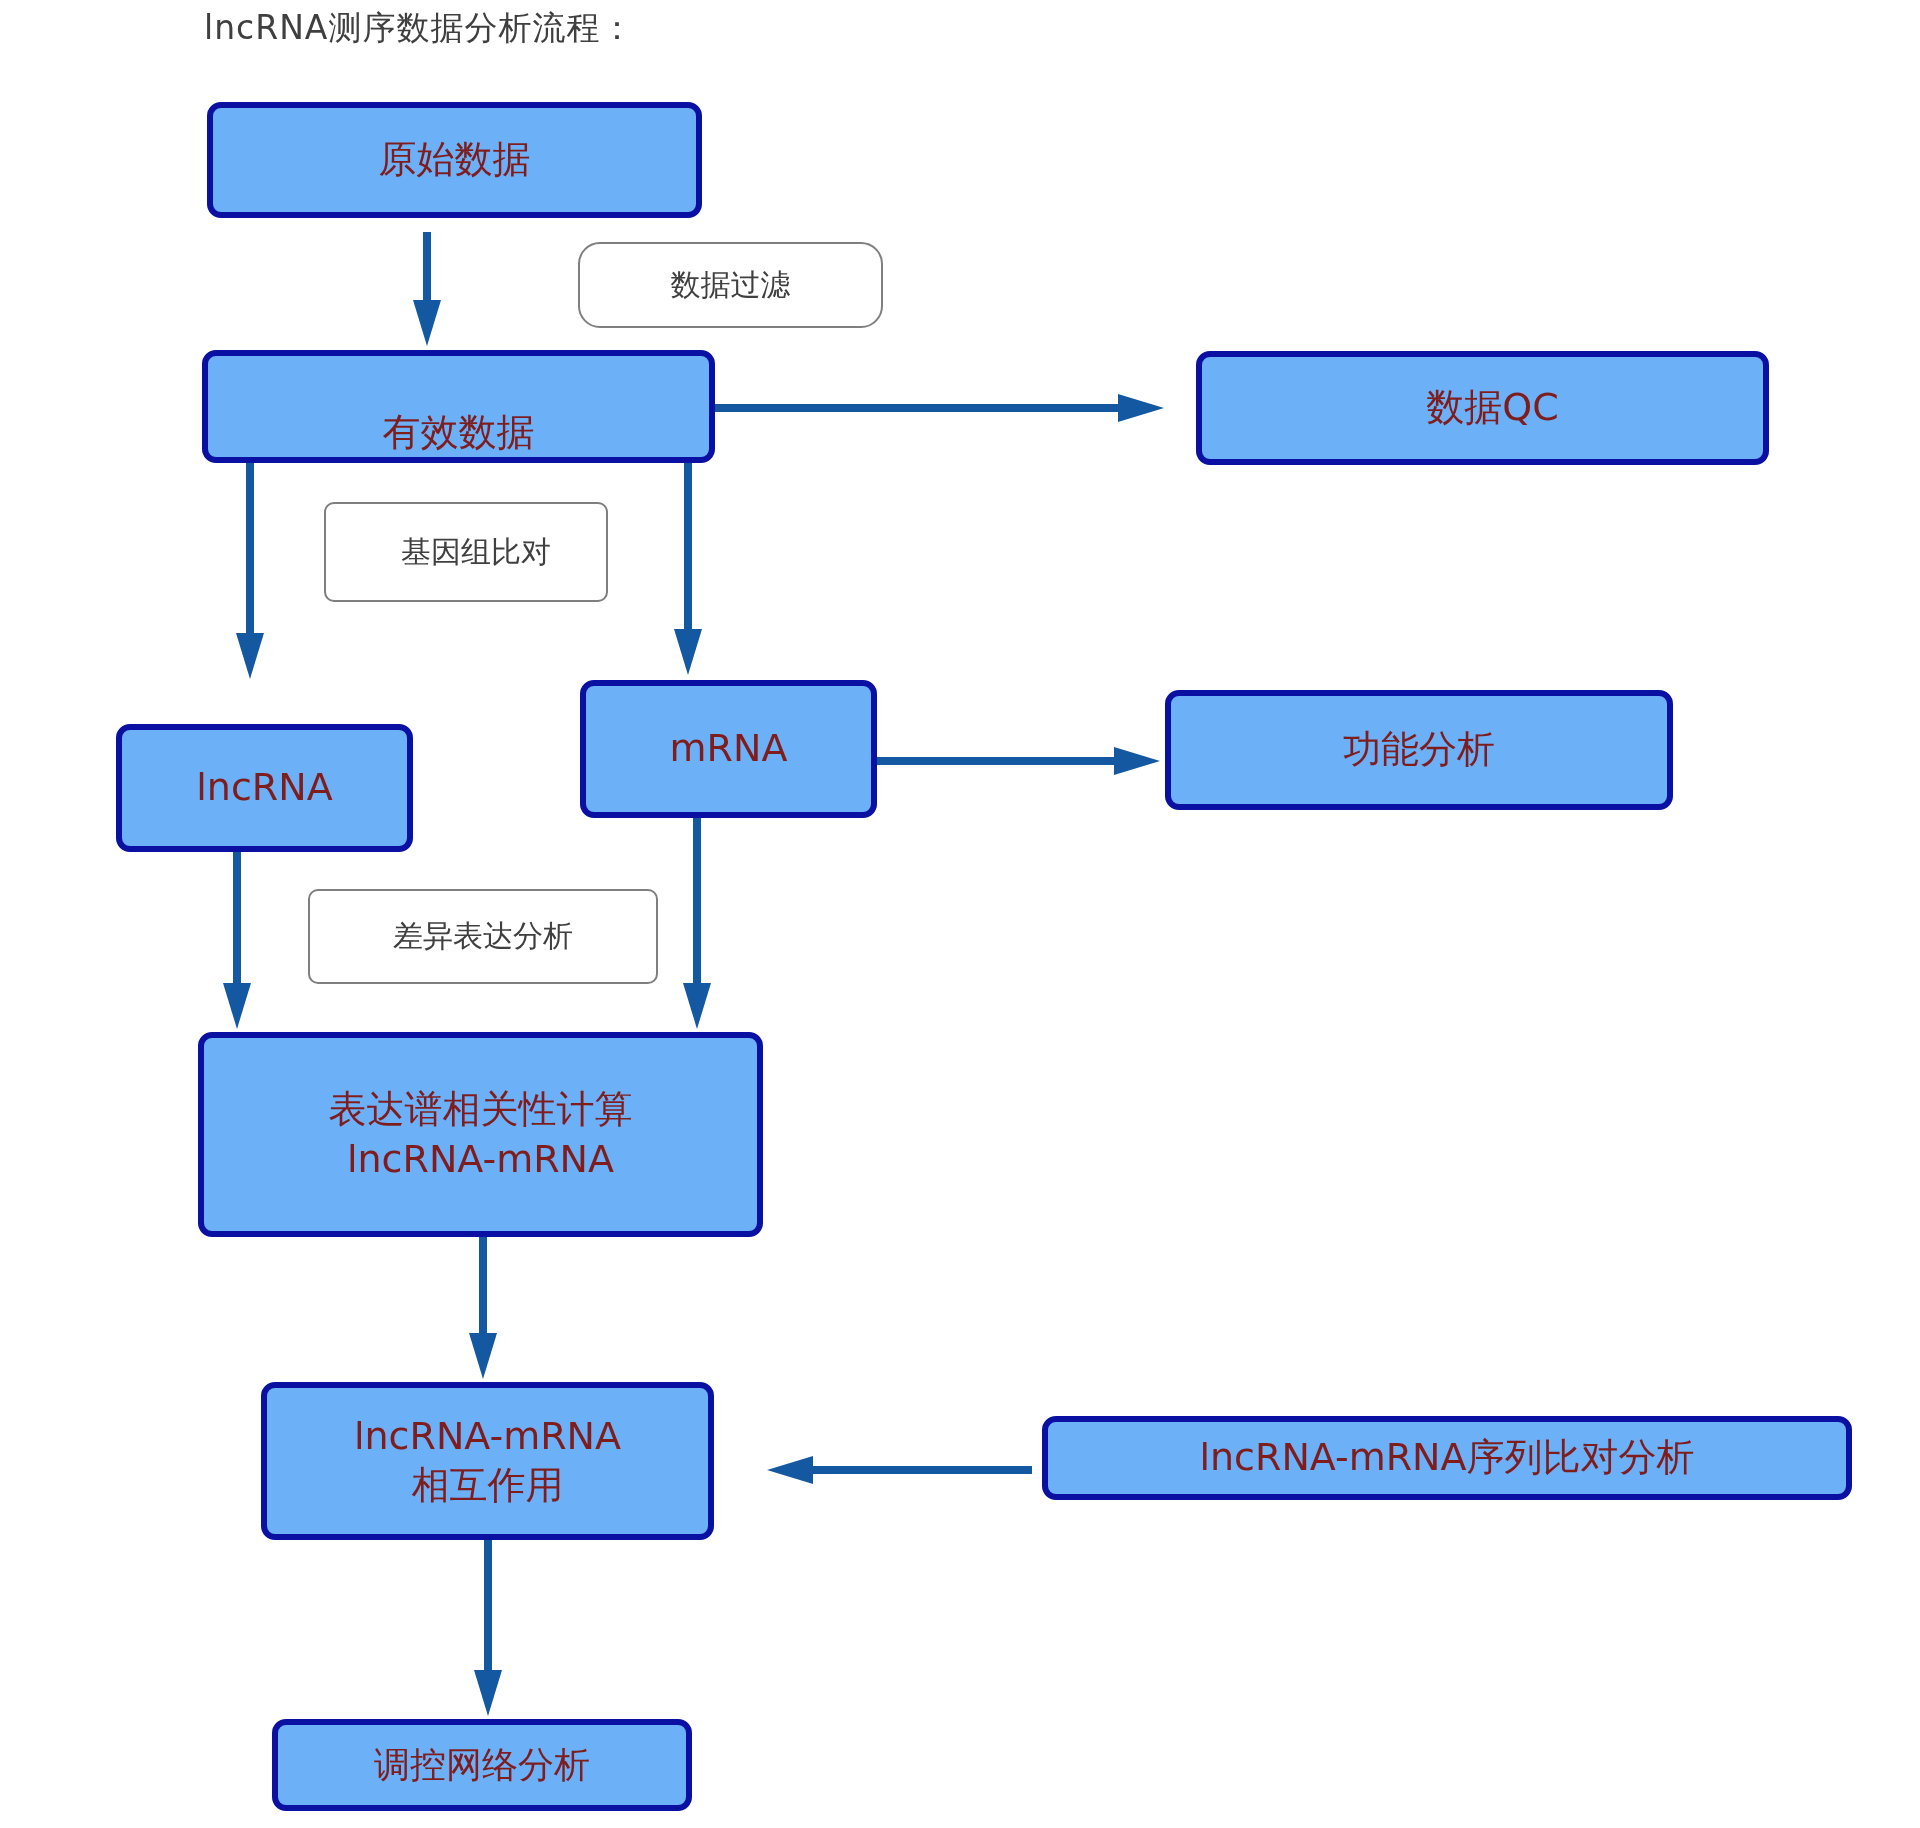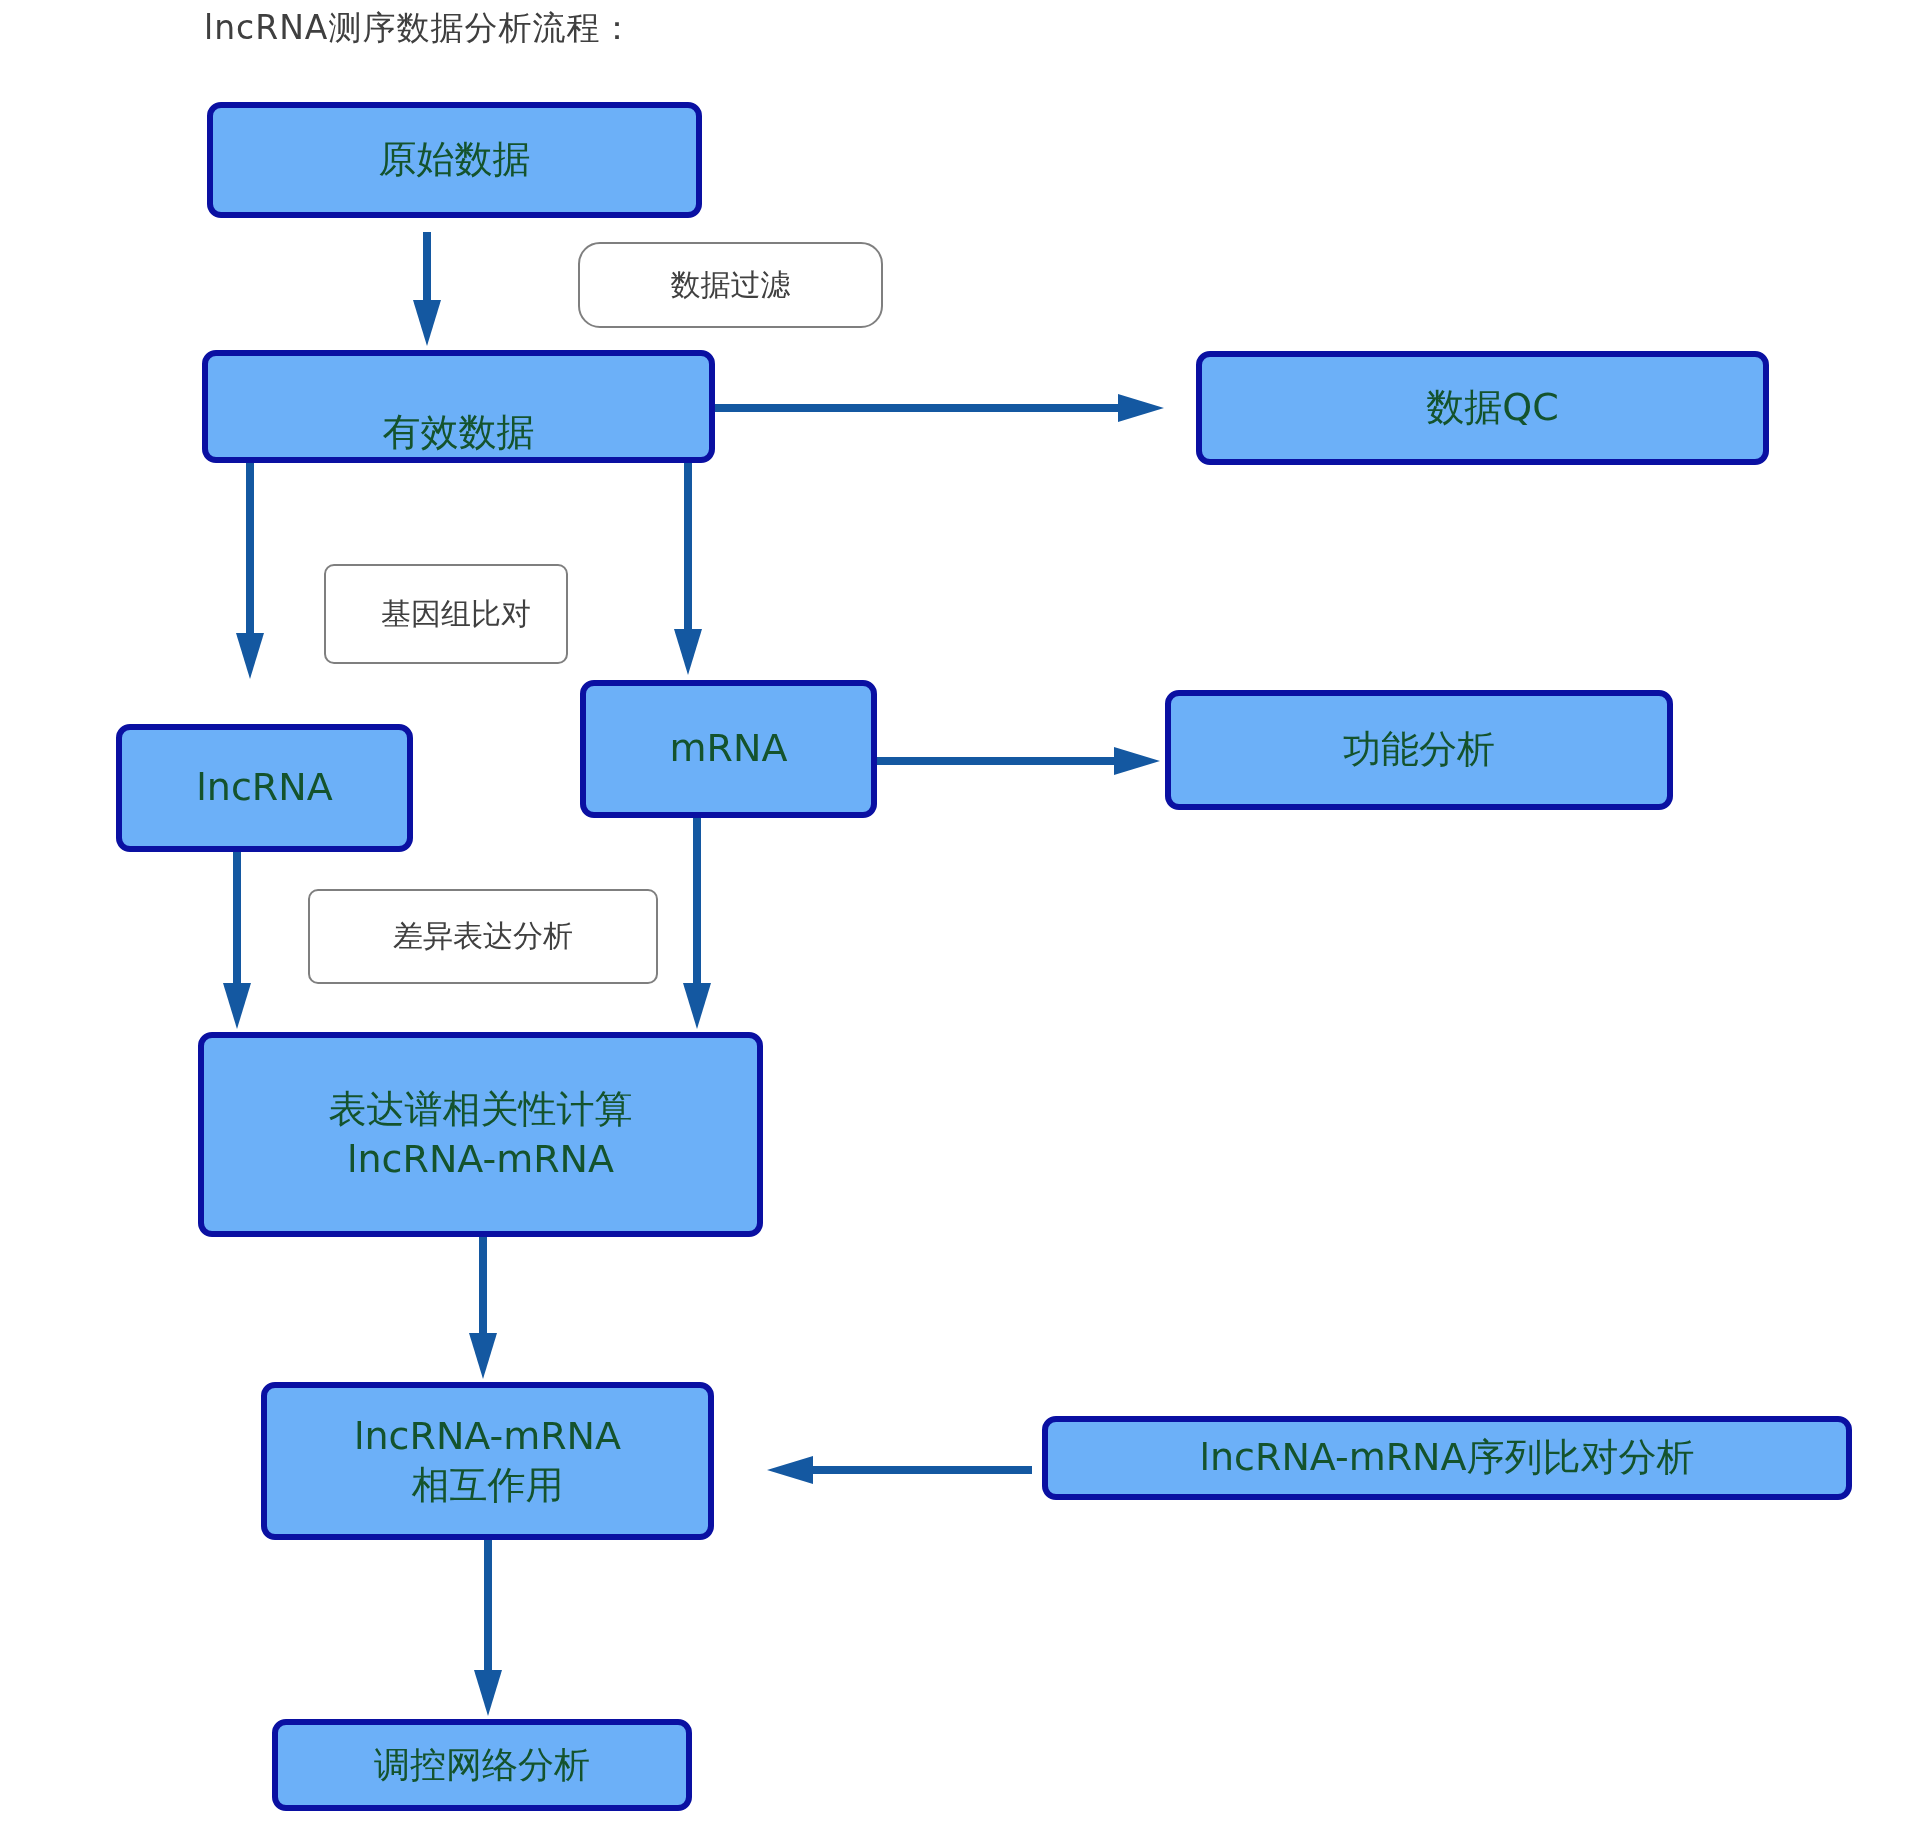--- a/index.html
+++ b/index.html
@@ -13,21 +13,21 @@
   .title{
     position:absolute;left:204px;top:6px;
     font-size:33px;color:#3f3f3f;letter-spacing:1px;
   }
   .arrows{position:absolute;left:0;top:0;width:1920px;height:1828px;}
   .node{
     position:absolute;box-sizing:border-box;
     background:#6cb0f8;
     border:6px solid #0a10a2;
     border-radius:14px;
-    color:#14532d;
+    color:#7f1d1d;
     display:flex;align-items:center;justify-content:center;
     text-align:center;
     font-size:38px;line-height:1.3;
   }
   .elabel{
     position:absolute;box-sizing:border-box;
     background:#ffffff;
     border:2px solid #7f7f7f;
     border-radius:10px;
     color:#404040;
@@ -41,21 +41,21 @@
   .n-qc         {left:1196px; top:351px;  width:573px; height:114px;padding-left:20px;}
   .n-lncrna     {left:116px;  top:684px;  width:297px; height:128px;margin-top:40px;}
   .n-mrna       {left:580px;  top:680px;  width:297px; height:138px;}
   .n-func       {left:1165px; top:690px;  width:508px; height:120px;}
   .n-corr       {left:198px;  top:1032px; width:565px; height:205px;}
   .n-inter      {left:261px;  top:1382px; width:453px; height:158px;}
   .n-seqalign   {left:1042px; top:1416px; width:810px; height:84px;}
   .n-network    {left:272px;  top:1719px; width:420px; height:92px; font-size:36px;}
   
   .l-filter     {left:578px;  top:242px;  width:305px; height:86px;border-radius:22px;}
-  .l-genome     {left:324px;  top:564px;  width:244px; height:100px;padding-left:20px;}
+  .l-genome     {left:324px;  top:502px;  width:284px; height:100px;padding-left:20px;}
   .l-diffexpr   {left:308px;  top:878px;  width:350px; height:95px;margin-top:11px;}
   .arrow-line{stroke:#1458a1;stroke-width:8;}
   .arrow-head{fill:#1458a1;stroke:none;}
 </style>
 </head>
 <body>
 
 <div class="canvas">
 
   <div class="title">lncRNA测序数据分析流程：</div>

